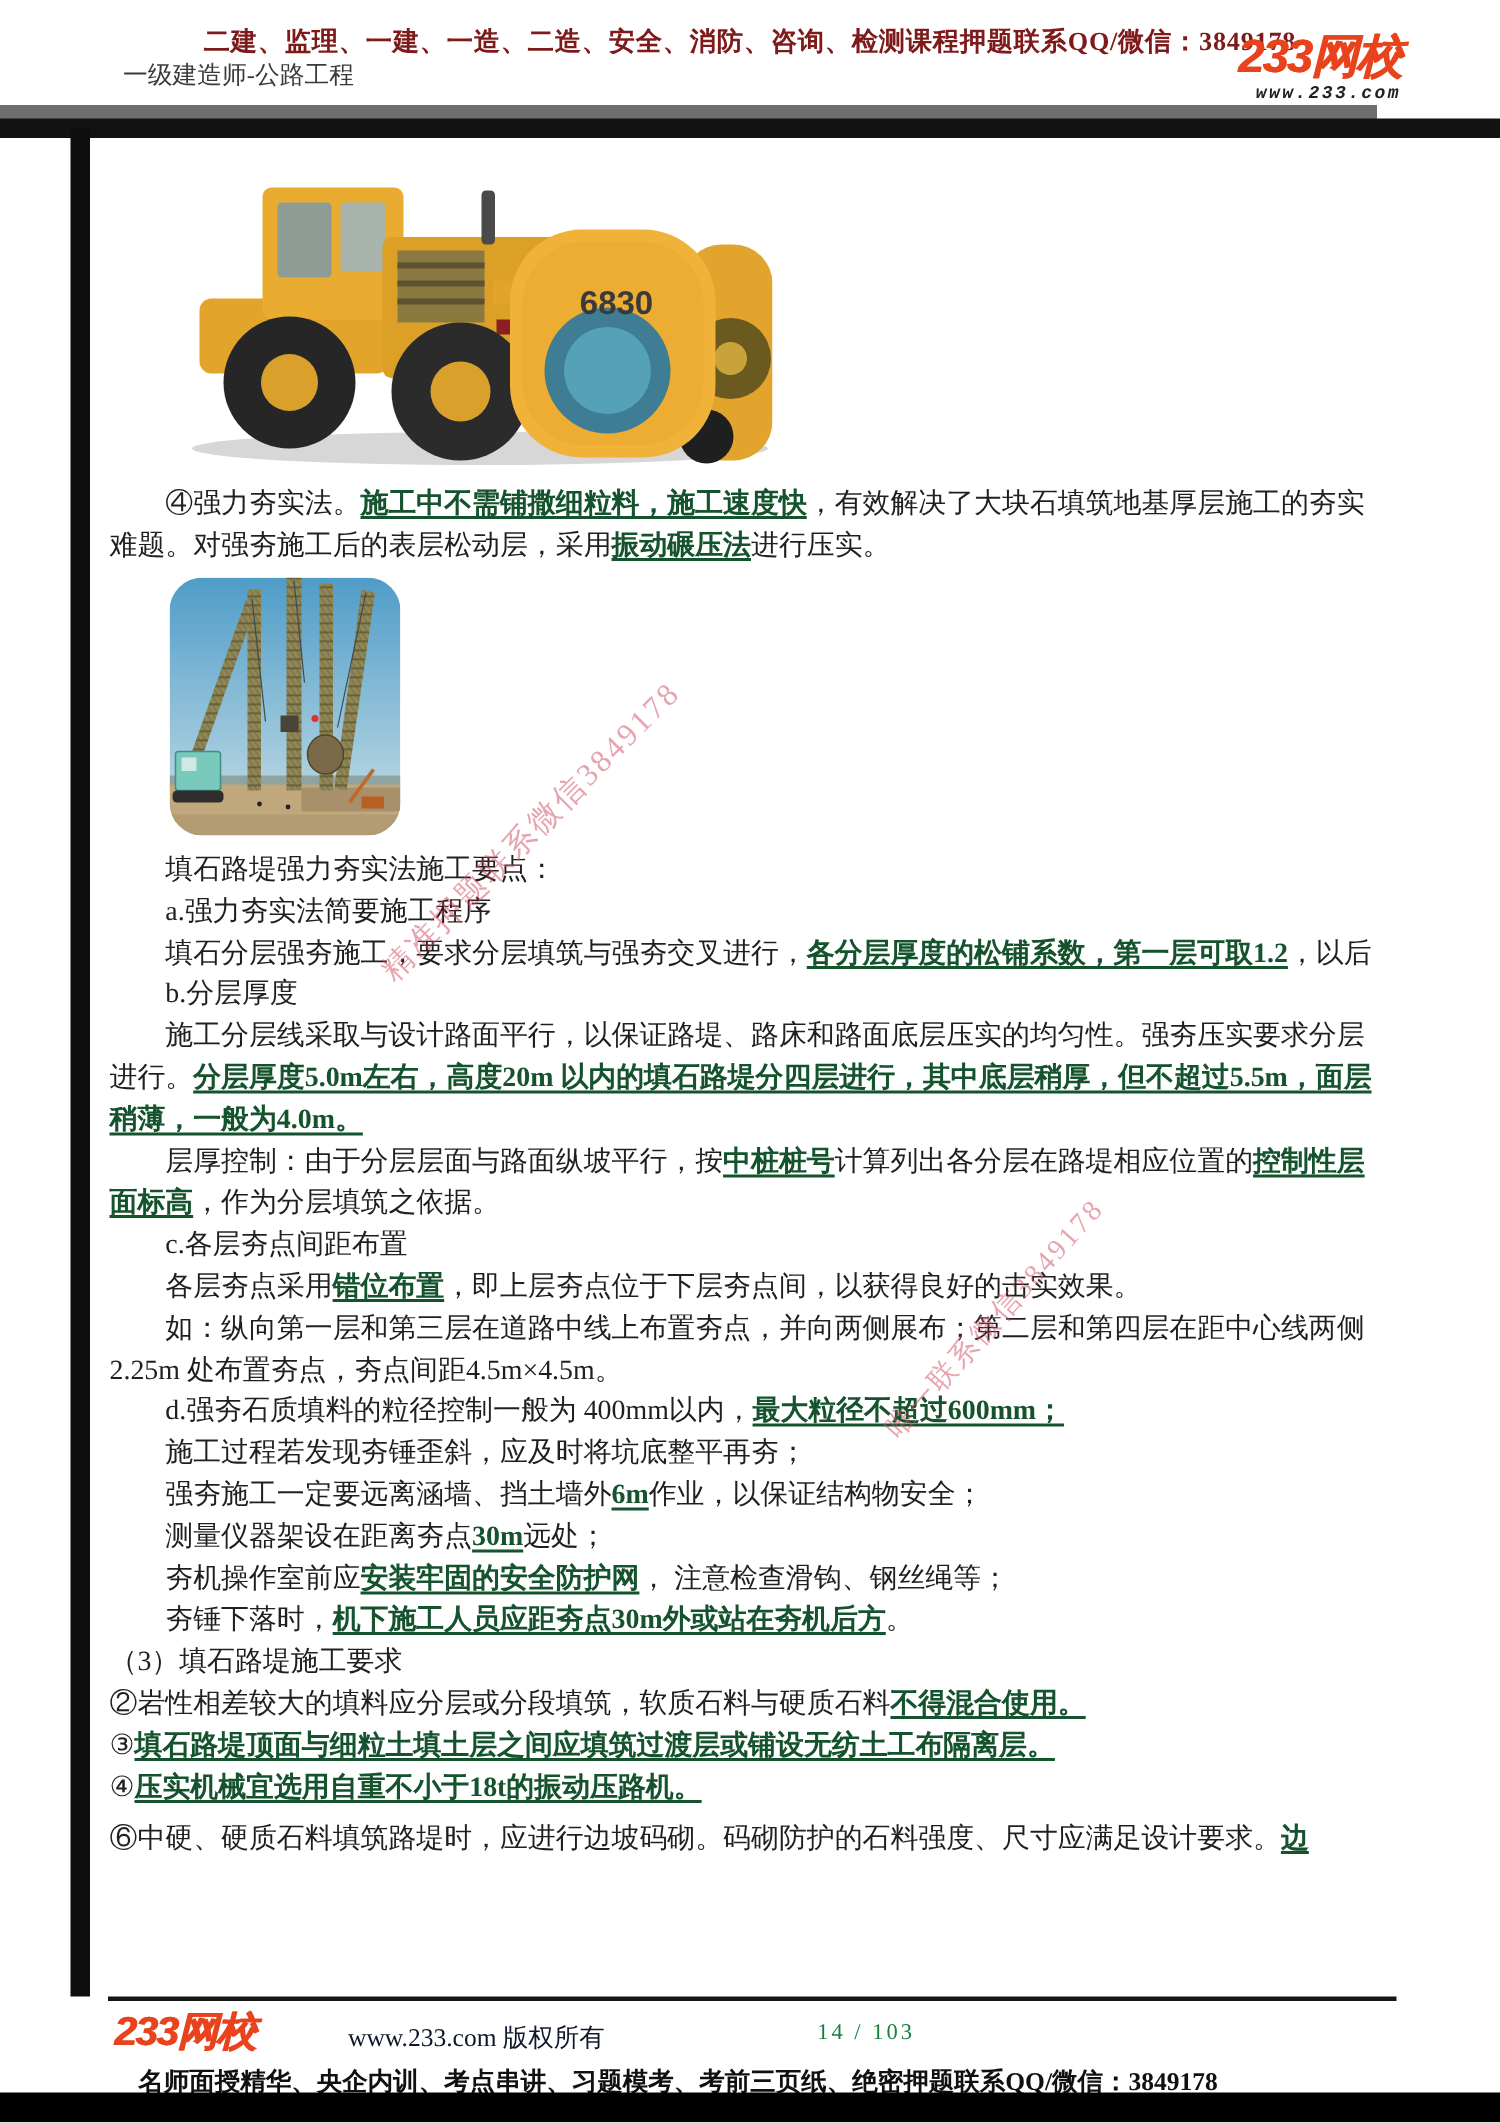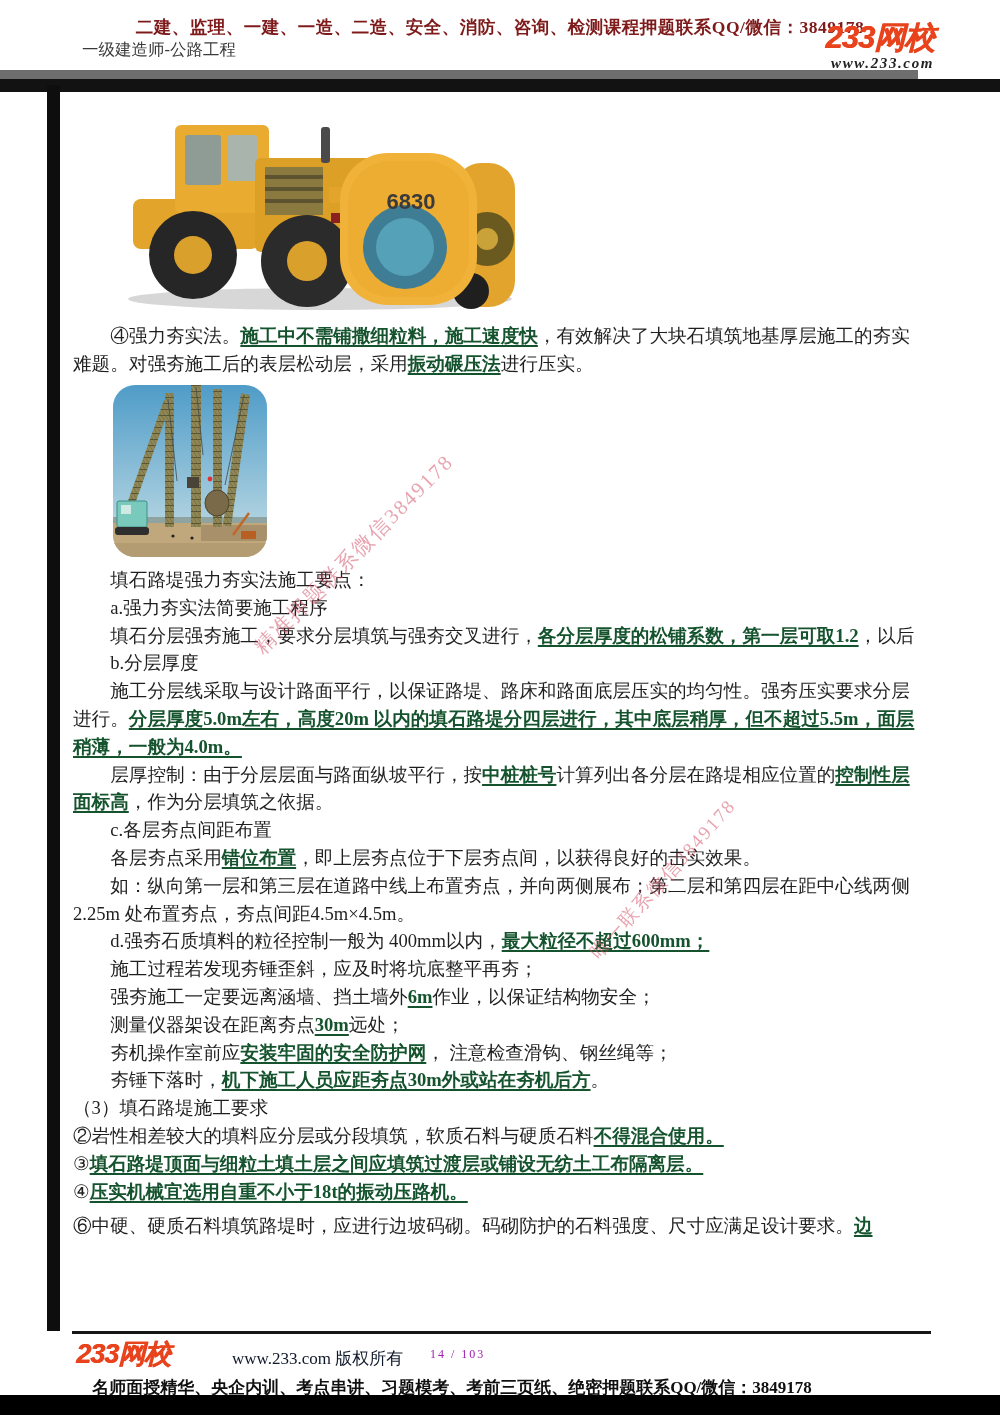--- a/index.html
+++ b/index.html
@@ -15,22 +15,22 @@
   .hdr-sub {
     position:absolute; top:39px; left:82px; font-size:16.5px; color:#3a3a3a;
   }
   .logo-box { position:absolute; top:22px; right:66px; text-align:right; }
   .logo-233 {
     font-family:"Liberation Sans", sans-serif; font-style:italic; font-weight:900;
     font-size:31px; color:#e8431c; letter-spacing:-1px; line-height:1;
     text-shadow:0.8px 0 0 #e8431c;
   }
   .logo-www {
-    font-family:Liberation Serif, serif; font-style:italic; font-weight:700;
-    font-size:15px; color:#222; letter-spacing:1.6px; margin-top:2px;
+    font-family:Liberation Mono, monospace; font-style:italic; font-weight:700;
+    font-size:12px; color:#222; letter-spacing:1.6px; margin-top:2px;
   }
   
   .band-gray  { position:absolute; top:70px; left:0; width:918px; height:11px; background:#6e6e6e; }
   .band-black { position:absolute; top:79px; left:0; width:1000px; height:13px; background:#121212; }
   .left-bar   { position:absolute; top:85px; left:47px; width:13px; height:1246px; background:#0e0e0e; }
   .bottom-bar { position:absolute; top:1395px; left:0; width:1000px; height:20px; background:#000; z-index:10; }
   .foot-rule  { position:absolute; top:1331px; left:72px; width:859px; height:3px; background:#161616; }
   
   .machine-img { position:absolute; top:103px; left:115px; width:400px; height:212px; }
   .crane-img {
@@ -53,21 +53,21 @@
     position:absolute; font-size:21px; letter-spacing:2px; font-weight:400;
     color:rgba(207,74,96,0.50); transform:rotate(-45deg); transform-origin:center;
     white-space:nowrap; pointer-events:none; z-index:3;
   }
   .wm1 { top:540px; left:218px; }
   .wm2 { top:866px; left:560px; font-size:19px; transform:rotate(-48deg); }
   
   .foot-logo { position:absolute; top:1341px; left:76px; }
   .foot-logo .logo-233 { font-size:27px; }
   .foot-copy { position:absolute; top:1347px; left:232px; font-size:17px; color:#0f172a; }
-  .foot-page { position:absolute; top:1347px; left:430px; width:180px; text-align:left; font-size:12px; color:#a21caf; letter-spacing:2px; }
+  .foot-page { position:absolute; top:1347px; left:430px; width:180px; text-align:right; font-size:15px; color:#15803d; letter-spacing:2px; }
   .foot-promo {
     position:absolute; top:1376px; left:0; width:904px; text-align:center;
     font-size:17px; font-weight:700; color:#101010; z-index:2;
   }
 </style>
 </head>
 <body>
 
 <div class="page">
 

